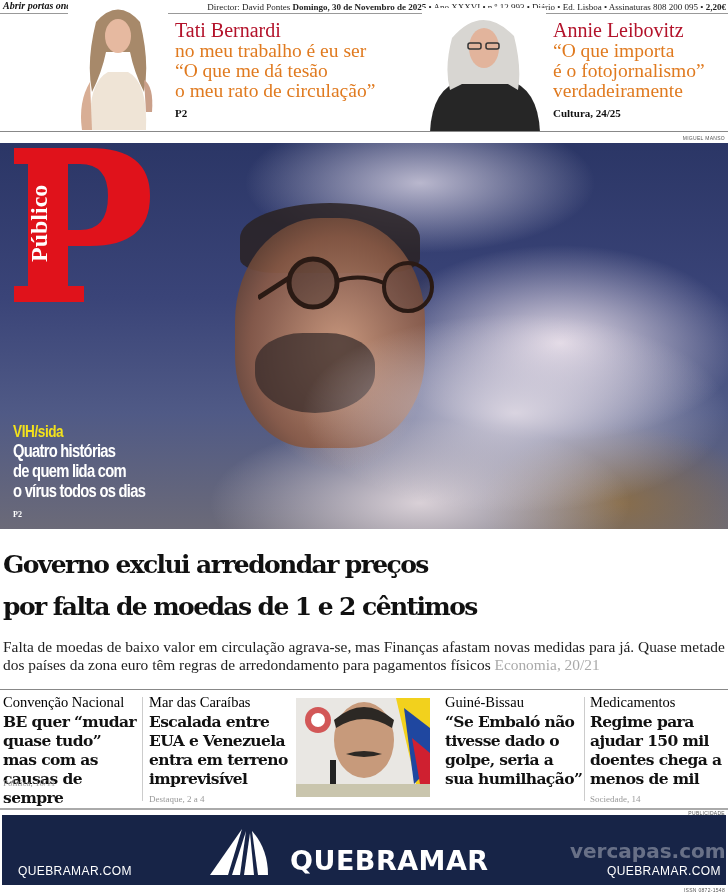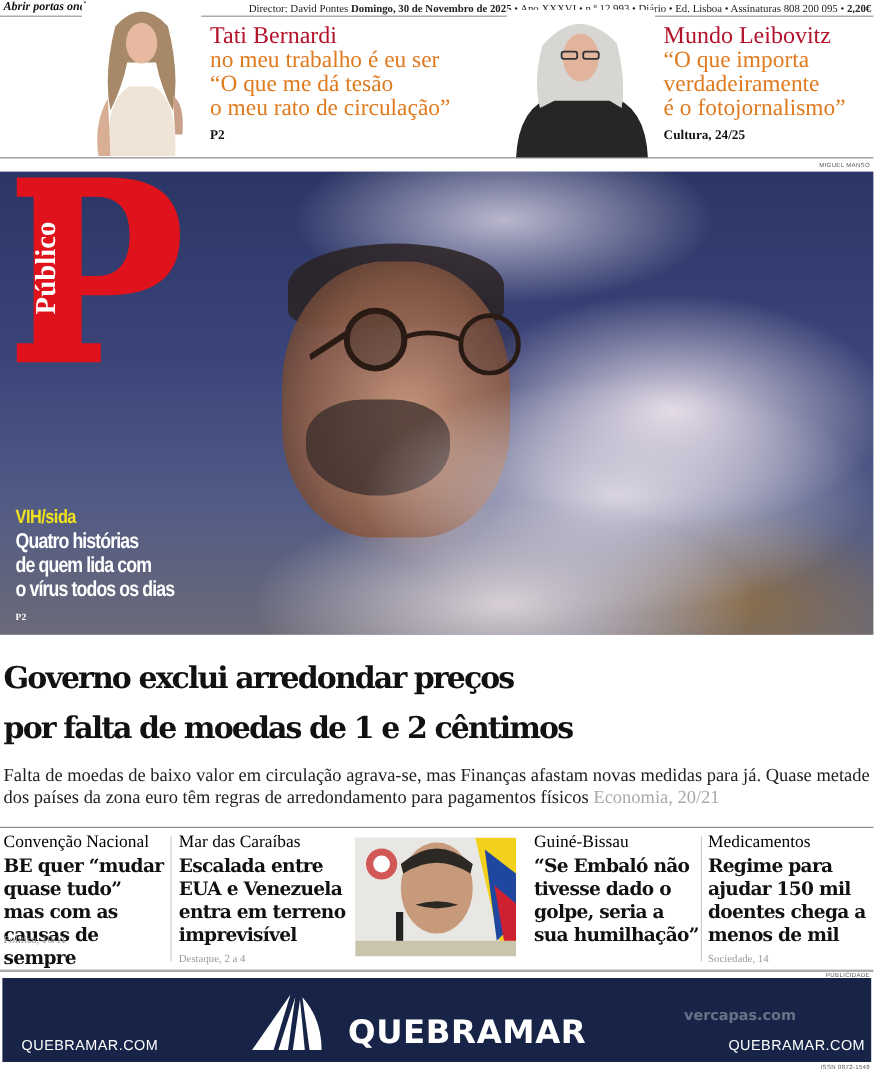--- a/index.html
+++ b/index.html
@@ -55,21 +55,21 @@
   .col-title { font-family: "DejaVu Serif", serif; font-weight: bold; font-size: 15.5px; line-height: 19px; letter-spacing: -0.6px; color: #111; margin-top: 1px; }
   .col-ref { font-family: "Liberation Serif", serif; font-size: 9px; color: #999; position: absolute; }
   .vline { width: 1px; background: #ccc; }
 
   .mural { left: 296px; top: 698px; width: 134px; height: 99px; overflow: hidden; background: #e8e6e2; }
 
   
   .ad { left: 2px; top: 815px; width: 724px; height: 70px; background: #172447; }
   .ad-url { font-family: "Liberation Sans", sans-serif; color: #fff; font-size: 12px; letter-spacing: 0.4px; }
   .ad-brand { font-family: "DejaVu Sans", sans-serif; font-weight: bold; color: #fff; font-size: 27px; letter-spacing: 0.5px; }
-  .watermark { font-family: "DejaVu Sans", sans-serif; font-weight: bold; color: rgba(255,255,255,0.35); font-size: 12px; }
+  .watermark { font-family: "DejaVu Sans", sans-serif; font-weight: bold; color: rgba(255,255,255,0.35); font-size: 20px; }
 </style>
 </head>
 <body>
 
 <div class="abs topstrip">
   <span class="abs slogan">Abrir portas onde se erguem muros</span>
   <span class="abs masthead-meta">
     <span>Director: David Pontes</span>
     <b>Domingo, 30 de Novembro de 2025</b>
     <span>• Ano XXXVI • n.º 12.993 • Diário • Ed. Lisboa • Assinaturas 808 200 095 •</span>
@@ -99,24 +99,24 @@
   <svg width="124" height="124" viewBox="0 0 124 124">
     <rect width="124" height="124" fill="#fff"></rect>
     <path d="M8 124 Q10 80 40 72 L86 72 Q116 80 118 124 Z" fill="#262626"></path>
     <path d="M30 30 Q60 -5 92 28 Q100 60 96 82 L86 76 L40 76 L28 82 Q22 60 30 30 Z" fill="#d8d6d2"></path>
     <ellipse cx="62" cy="40" rx="15" ry="20" fill="#e2b49c"></ellipse>
     <rect x="46" y="35" width="13" height="6" rx="2" fill="none" stroke="#333" stroke-width="1.5"></rect>
     <rect x="64" y="35" width="13" height="6" rx="2" fill="none" stroke="#333" stroke-width="1.5"></rect>
   </svg>
 </div>
 <div class="abs" style="left:553px; top:19px; width:175px;">
-  <div class="teaser-name">Mundo Leibovitz</div>
+  <div class="teaser-name">Annie Leibovitz</div>
   <div class="teaser-quote">“O que importa</div>
+  <div class="teaser-quote">é o fotojornalismo”</div>
   <div class="teaser-quote">verdadeiramente</div>
-  <div class="teaser-quote">é o fotojornalismo”</div>
   <div class="teaser-ref" style="margin-top:6px;">Cultura, 24/25</div>
 </div>
 
 <div class="abs hr" style="left:0; top:131px; width:728px;"></div>
 <div class="abs credit" style="right:3px; top:135px;">MIGUEL MANSO</div>
 
 <div class="abs hero">
   <div class="abs hair"></div>
   <div class="abs head-shape"></div>
   <div class="abs beard"></div>

